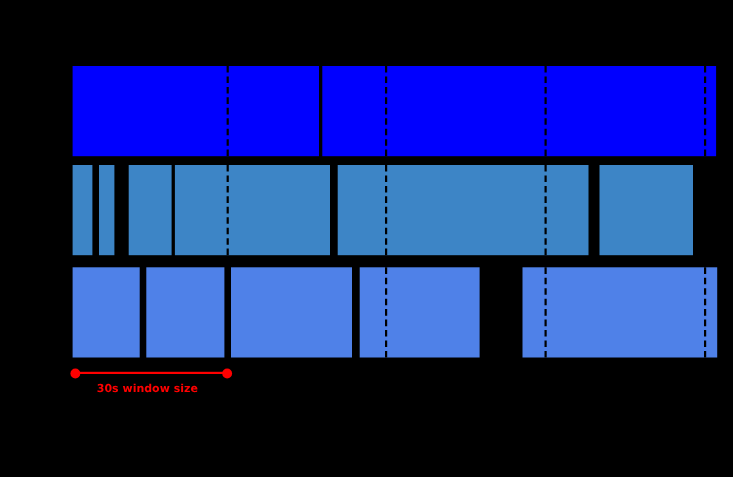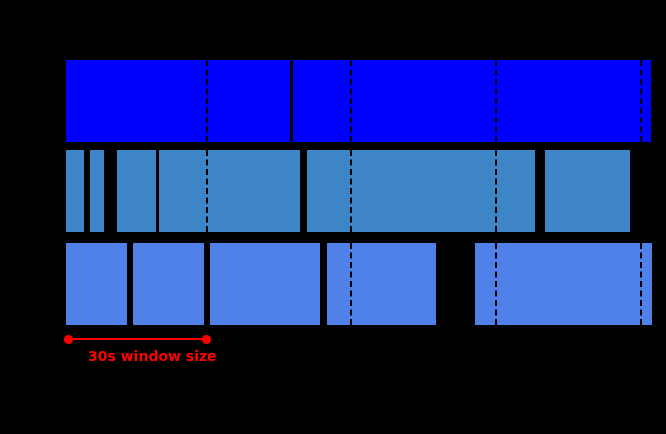--- a/index.html
+++ b/index.html
@@ -62,21 +62,21 @@
     position: absolute;
     width: 9px;
     height: 9px;
     border-radius: 50%;
     background: #FF0000;
     top: -3.5px;
   }
   .ann-label {
     position: absolute;
     color: #FF0000;
-    font-size: 14px;
+    font-size: 10px;
     font-weight: bold;
     font-family: "DejaVu Sans", "Liberation Sans", sans-serif;
     white-space: nowrap;
     top: 10px;
   }
 </style>
 </head>
 <body>
 
 <div id="figure">

